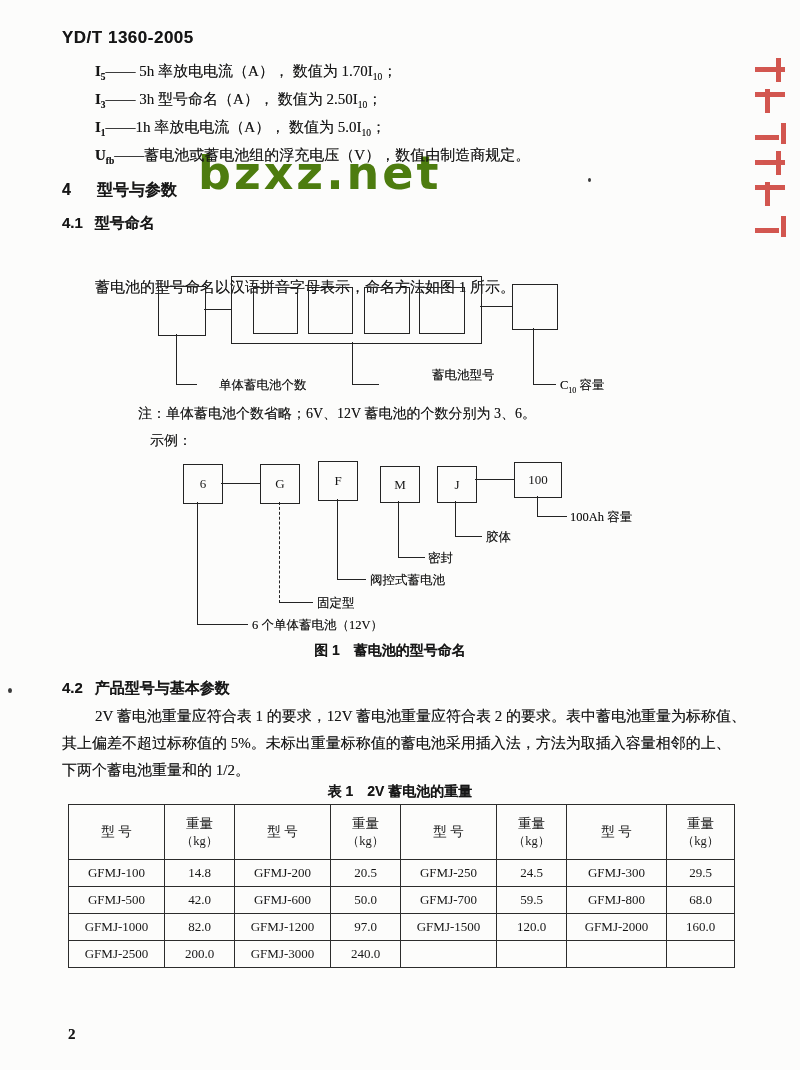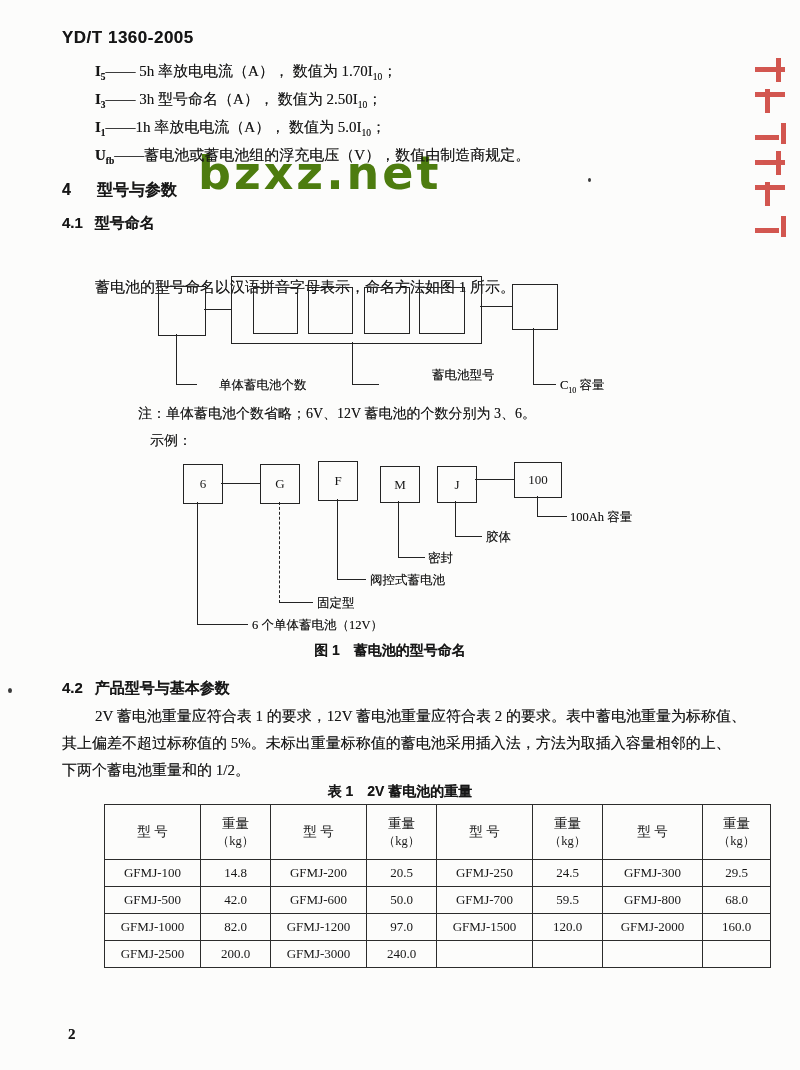--- a/index.html
+++ b/index.html
@@ -27,21 +27,21 @@
   .dbox{position:absolute;border:1.8px solid #242424;background:transparent;
         display:flex;align-items:center;justify-content:center;
         font-size:13px;z-index:2;}
   .hline{position:absolute;border-top:1.7px solid #242424;z-index:2;}
   .lshape{position:absolute;border-left:1.7px solid #242424;border-bottom:1.7px solid #242424;z-index:2;}
   .lshape.dashed{border-left-style:dashed;}
   .dlabel{position:absolute;font-size:12.5px;z-index:2;white-space:nowrap;}
   .dlabel sub{font-size:8px;}
   
   table.t1{border-collapse:collapse;table-layout:fixed;width:566px;
-           font-size:13px;z-index:2;position:absolute;margin-left:36px;}
+           font-size:13px;z-index:2;position:absolute;}
   table.t1 td{border:1.6px solid #2c2c2c;text-align:center;vertical-align:middle;
               padding:0;height:26px;overflow:hidden;}
   table.t1 tr.hdr td{height:54px;font-size:13.5px;}
   table.t1 .unit{font-size:12.5px;}
   
   .frag{position:absolute;left:753px;width:40px;height:26px;opacity:.85;z-index:3;}
   .frag::before{content:"";position:absolute;left:2px;right:8px;top:40%;height:5px;background:#cb3a32;}
   .frag::after{content:"";position:absolute;top:1px;bottom:1px;left:58%;width:5px;background:#cb3a32;}
   .frag.v2::before{top:14%;} .frag.v2::after{left:30%;}
   .frag.v3::before{top:62%;right:14px;} .frag.v3::after{left:70%;top:15%;}

